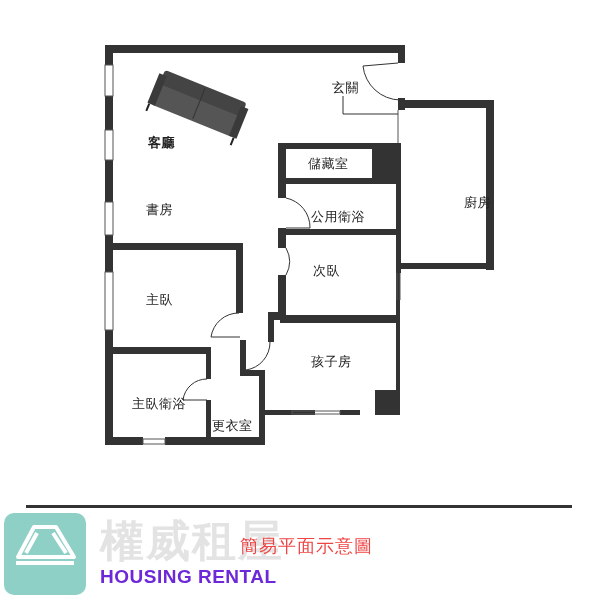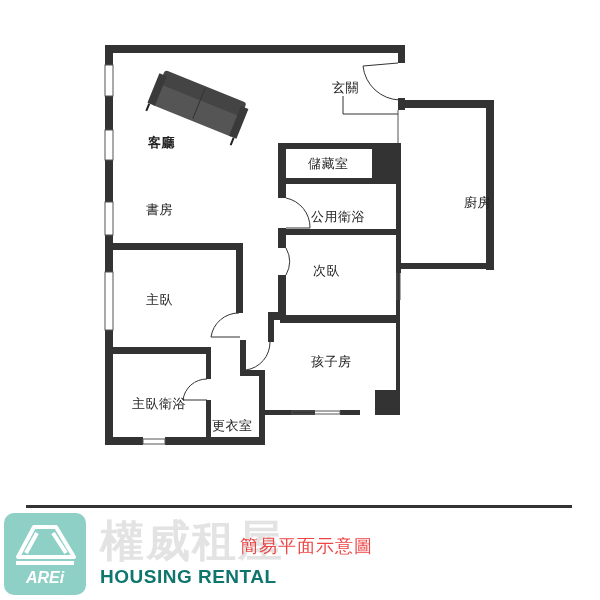--- a/index.html
+++ b/index.html
@@ -4,21 +4,21 @@
 <style>
   html, body { margin:0; padding:0; background:#ffffff; }
   body { width:600px; height:600px; position:relative; overflow:hidden; font-family:"DejaVu Sans", sans-serif; }
   .plan { position:absolute; left:0; top:0; width:600px; height:500px; }
   .label { position:absolute; font-size:13px; color:#222; white-space:nowrap; letter-spacing:0.5px; }
   .rule { position:absolute; left:26px; top:505px; width:546px; height:3px; background:#333; }
   .caption { position:absolute; left:240px; top:534px; font-size:18px; color:#ef4444; letter-spacing:1px; }
   .logo { position:absolute; left:4px; top:513px; width:82px; height:82px; background:#8fd0c6; border-radius:10px; }
   .logo-text { position:absolute; left:0; top:56px; width:82px; text-align:center; color:#fff; font-weight:bold; font-style:italic; font-size:16px; font-family:"Liberation Sans", sans-serif; }
   .brand-cn { position:absolute; left:100px; top:512px; font-size:44px; color:#e3e3e3; font-weight:bold; letter-spacing:2px; }
-  .brand-en { position:absolute; left:100px; top:566px; font-size:19px; color:#0f766e; font-weight:bold; font-family:"Liberation Sans", sans-serif; letter-spacing:0.5px; }
+  .brand-en { position:absolute; left:100px; top:566px; font-size:19px; color:#6d28d9; font-weight:bold; font-family:"Liberation Sans", sans-serif; letter-spacing:0.5px; }
 </style>
 </head>
 <body>
 
 <div class="plan">
   <svg width="600" height="500" viewBox="0 0 600 500">
     <g fill="#333">
 
       <rect x="105" y="45" width="300" height="8"></rect>
       <rect x="398" y="45" width="7" height="18"></rect>
@@ -125,18 +125,17 @@
   <div class="label" style="left:212px;top:395px;margin-top:22px;">更衣室</div>
 </div>
 
 <div class="rule"></div>
 
 <div class="logo">
   <svg width="82" height="82" viewBox="0 0 82 82">
     <path d="M30 14 L52 14 L70 44 L14 44 Z M33 20 L22 40 M49 20 L62 40" stroke="#fff" stroke-width="4" fill="none" stroke-linejoin="round"></path>
     <rect x="12" y="48" width="58" height="4" fill="#fff"></rect>
   </svg>
-  <div class="logo-text">AREi</div>
 </div>
 <div class="brand-cn">權威租屋</div>
 <div class="brand-en">HOUSING RENTAL</div>
 
 <div class="caption">簡易平面示意圖</div>
 
 </body></html>

